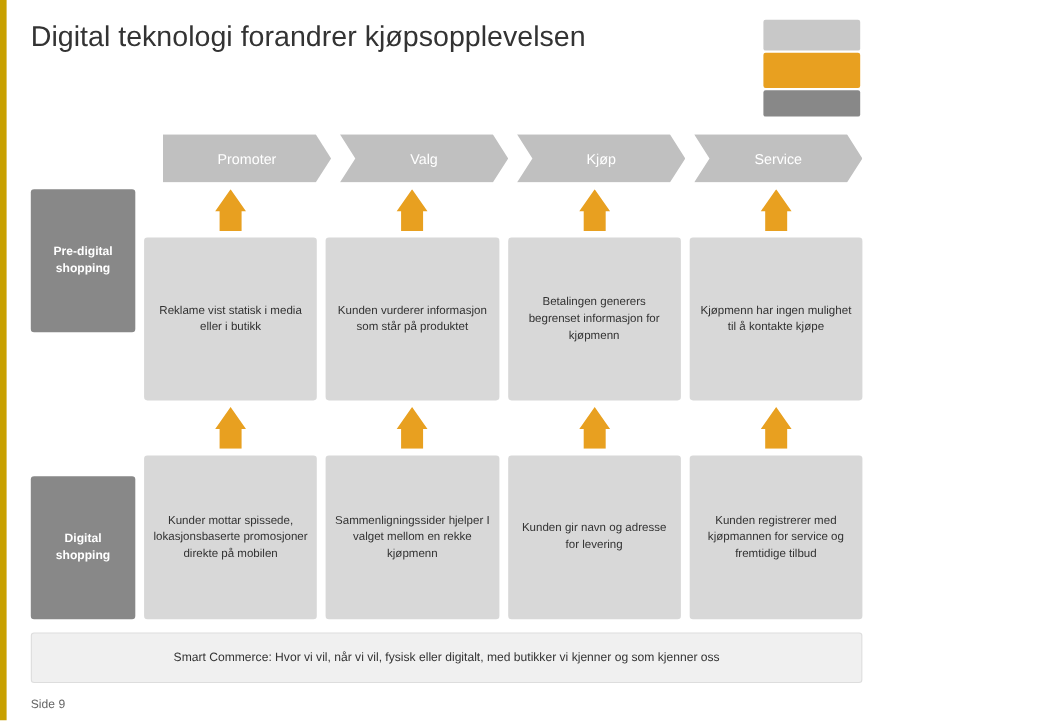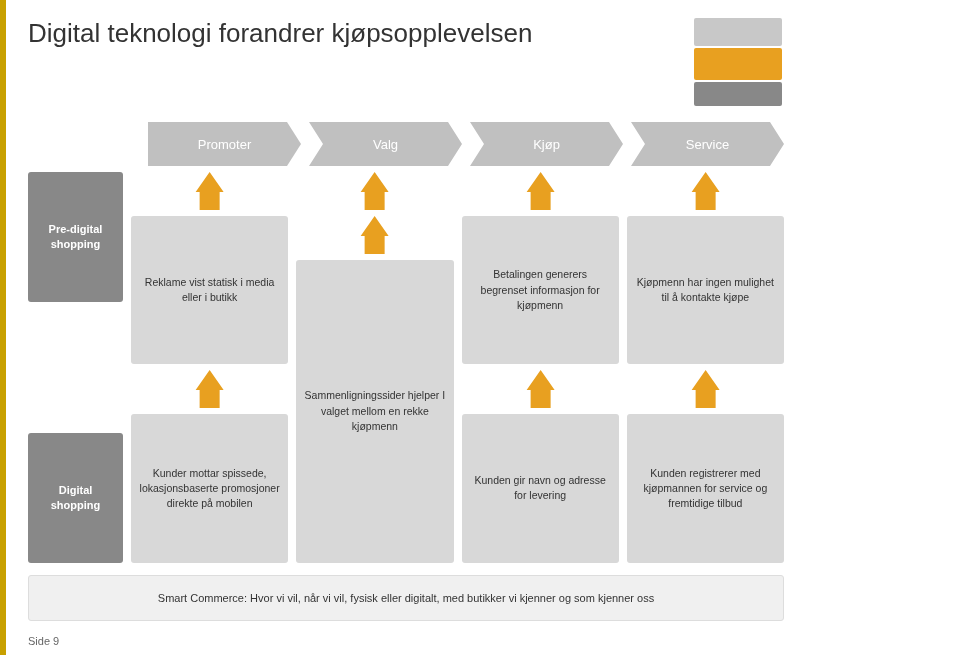--- a/index.html
+++ b/index.html
@@ -254,20 +254,23 @@
           <span>Kunder mottar spissede, lokasjonsbaserte promosjoner direkte på mobilen</span>
         </div>
       </div>
 
       <div class="cell-col">
         <div class="up-arrow-wrap">
           <svg viewBox="0 0 28 38" fill="none" xmlns="http://www.w3.org/2000/svg">
             <polygon points="4,38 24,38 24,20 28,20 14,0 0,20 4,20" fill="#e8a020"></polygon>
           </svg>
         </div>
+        <div class="cell-card">
+          <span>Kunden vurderer informasjon som står på produktet</span>
+        </div>
         <div class="up-arrow-wrap">
           <svg viewBox="0 0 28 38" fill="none" xmlns="http://www.w3.org/2000/svg">
             <polygon points="4,38 24,38 24,20 28,20 14,0 0,20 4,20" fill="#e8a020"></polygon>
           </svg>
         </div>
         <div class="cell-card">
           <span>Sammenligningssider hjelper I valget mellom en rekke kjøpmenn</span>
         </div>
       </div>
 

